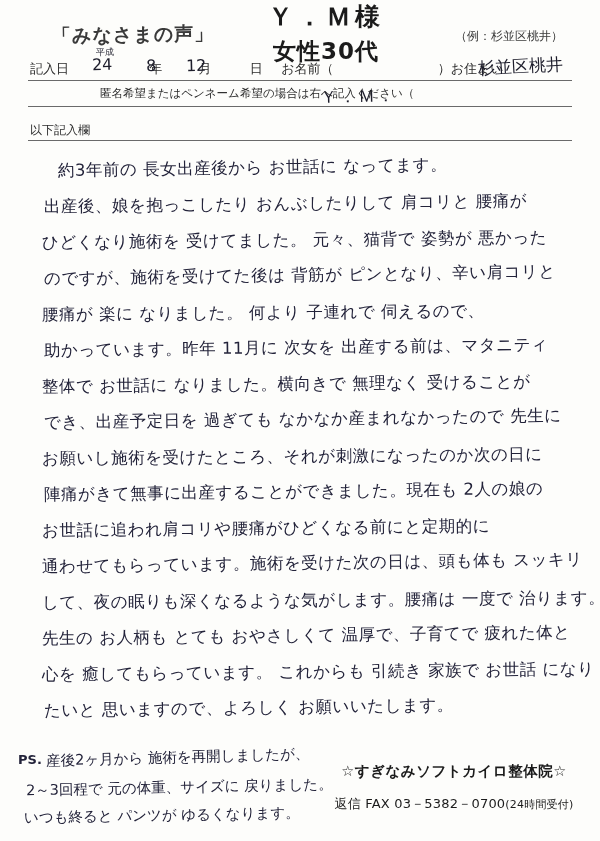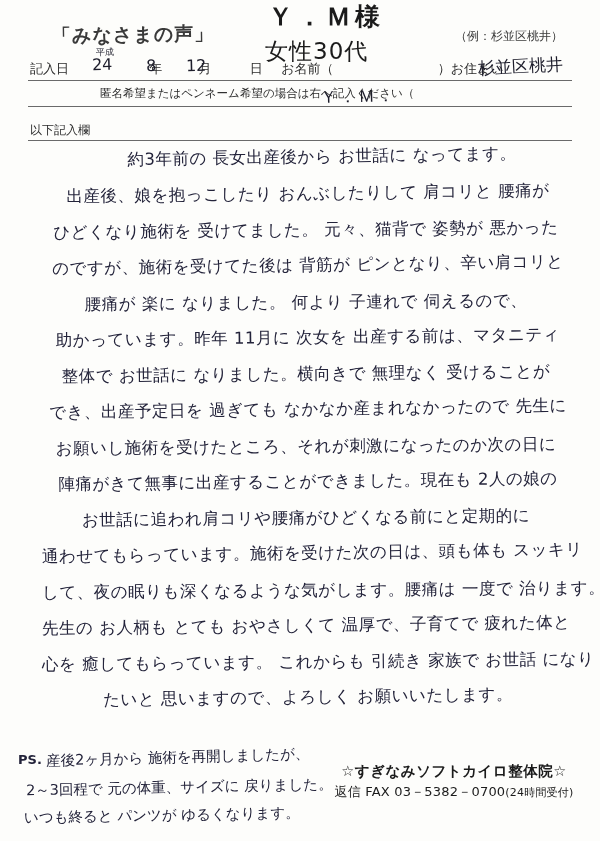--- a/index.html
+++ b/index.html
@@ -41,24 +41,24 @@
     left: 268px;
     top: 0;
     font-size: 25px;
     font-weight: 700;
     letter-spacing: 4px;
     color: #1b1b1b;
     font-family: "DejaVu Sans", sans-serif;
   }
   .hand-attr {
     position: absolute;
-    left: 265px;
+    left: 273px;
     top: 36px;
     font-size: 23px;
-    font-weight: 400;
+    font-weight: 700;
     letter-spacing: 1px;
     color: #1b1b1b;
     font-family: "DejaVu Sans", sans-serif;
   }
   .example-note {
     position: absolute;
     left: 455px;
     top: 28px;
     font-size: 12px;
     color: #3a3a3a;
@@ -110,24 +110,23 @@
     height: 1px;
   }
   .rule-a { left: 28px; top: 80px; width: 544px; }
   .rule-b { left: 28px; top: 106px; width: 544px; }
   .rule-c { left: 28px; top: 140px; width: 544px; }
 
   
   .body-area {
     position: absolute;
     left: 40px;
-    top: 150px;
+    top: 160px;
     width: 528px;
     height: 600px;
-    text-align: center;
   }
   .hline {
     position: absolute;
     left: 0;
     width: 528px;
     font-family: "DejaVu Sans", sans-serif;
     font-size: 16.5px;
     color: #23233a;
     letter-spacing: 0.5px;
     white-space: nowrap;
@@ -167,21 +166,21 @@
   }
   .footer-clinic {
     font-family: "DejaVu Sans", sans-serif;
     font-size: 14.5px;
     font-weight: 700;
     color: #1b1b1b;
     letter-spacing: 0.5px;
     text-align: center;
   }
   .footer-fax {
-    margin-top: 2px;
+    margin-top: 14px;
     font-family: "DejaVu Sans", sans-serif;
     font-size: 13px;
     color: #1b1b1b;
     letter-spacing: 0.2px;
   }
   .footer-fax .small {
     font-size: 11px;
   }
 </style>
 </head>

